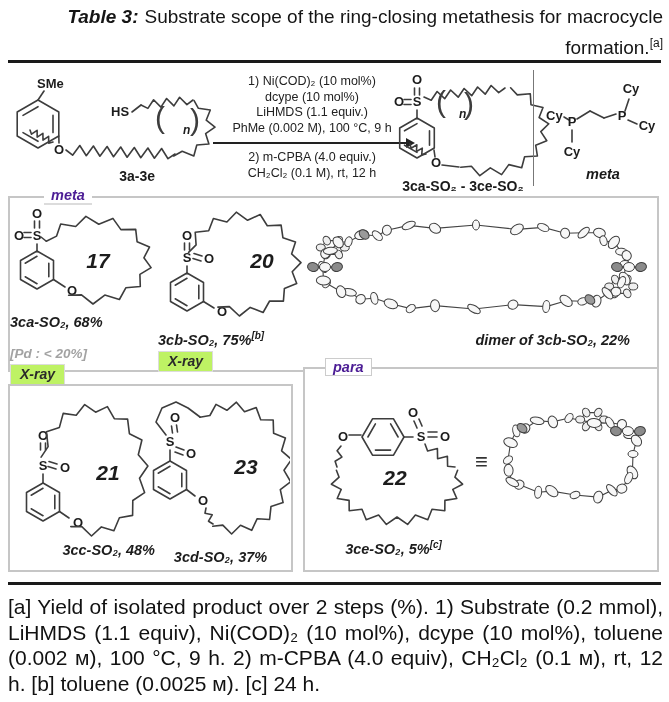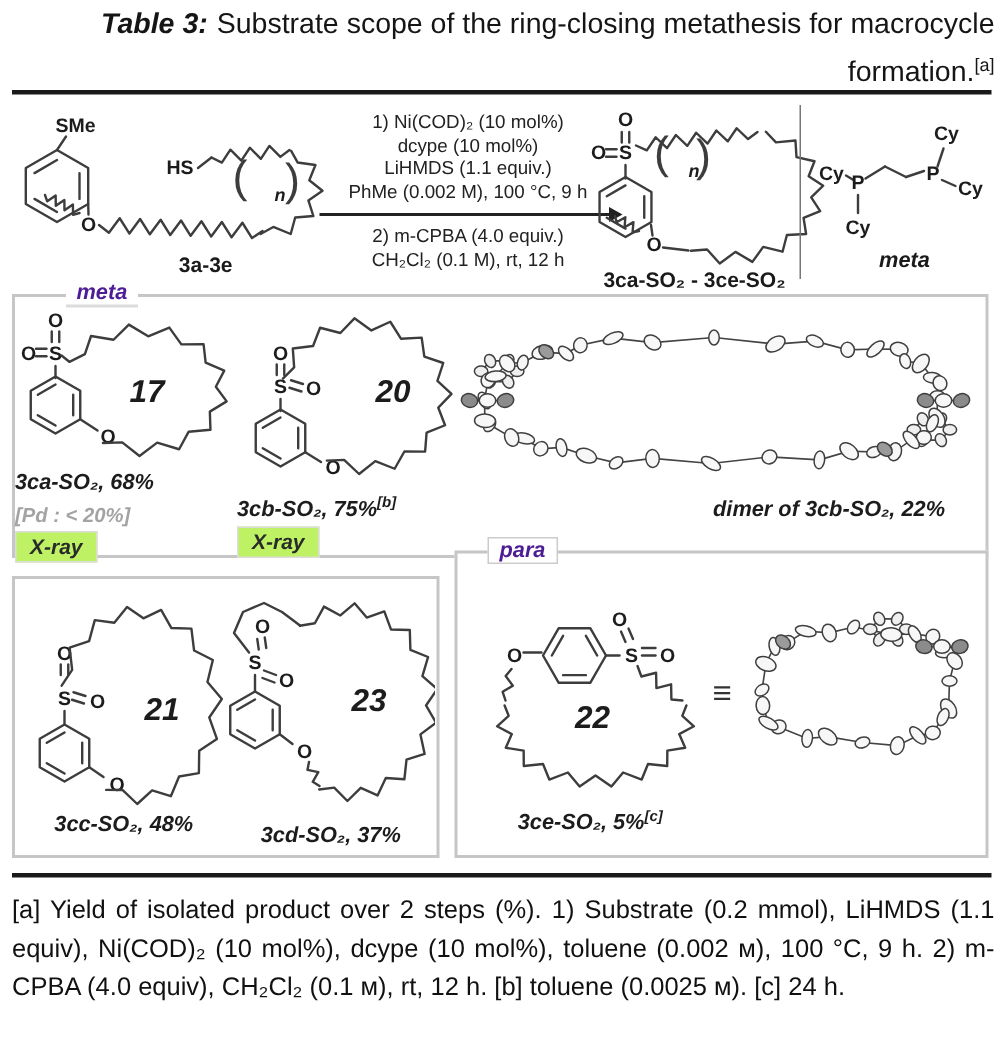--- a/index.html
+++ b/index.html
@@ -30,32 +30,32 @@
   .meta-box{left:8px;top:196px;width:647px;height:172px;}
   .lower-box{left:8px;top:384px;width:281px;height:184px;}
   .para-box{left:303px;top:367px;width:352px;height:201px;}
   .gbox > *{position:absolute;}
   .legend{top:-11px;background:#fff;font-weight:bold;font-style:italic;font-size:14.5px;color:#4c1d95;padding:0 7px;}
   .legend-meta{left:34px;border-bottom:2px solid #dcdcdc;}
   .legend-para{left:20px;border:1px solid #cccccc;}
   .cstack{}
   .cmpd-label{font-weight:bold;font-style:italic;font-size:14.5px;color:#1c1c1c;white-space:nowrap;}
   .cmpd-label sup{font-size:10px;}
-  .pd-note{font-weight:bold;font-style:italic;font-size:13.5px;color:#a3a3a3;margin-top:6px;}
+  .pd-note{font-weight:bold;font-style:italic;font-size:13.5px;color:#a3a3a3;margin-top:16px;}
   .xray{display:inline-block;margin-top:3px;font-weight:bold;font-style:italic;font-size:14px;color:#2a2a2a;
         background:#bef264;border:1px solid #dcdcdc;padding:0 9px;line-height:19px;}
   .equiv{font-size:22px;font-weight:bold;color:#333;}
   
   .struct line,.struct path{stroke:#3d3d3d;stroke-width:1.6;fill:none;stroke-linecap:round;stroke-linejoin:round;}
   .struct text{fill:#1c1c1c;font-size:13px;font-weight:bold;font-family:"Liberation Sans",sans-serif;}
   .struct text.paren{font-weight:normal;font-size:30px;fill:#3d3d3d;}
   .struct text.sub-n{font-style:italic;font-size:12px;}
   .struct text.num{font-size:21px;font-style:italic;}
   
-  .footnote{position:absolute;left:8px;top:594px;width:655px;font-size:17px;line-height:25.5px;
+  .footnote{position:absolute;left:8px;top:594px;width:655px;font-size:21px;line-height:25.5px;
             text-align:justify;color:#111;}
 </style>
 </head>
 <body>
 
 <div class="page">
 
   <div class="title">
     <span class="title-prefix">Table 3:</span><span>Substrate scope of the ring-closing metathesis for macrocycle formation.</span><sup>[a]</sup>
   </div>
@@ -259,21 +259,21 @@
       <line x1="37" y1="73.5" x2="45" y2="76"></line>
         <line x1="36" y1="78.5" x2="44" y2="81"></line>
       <text x="31" y="82" text-anchor="middle">S</text>
       <line x1="31" y1="86" x2="31" y2="95"></line>
       <path d="M31.0 95.0L14.5 104.5L14.5 123.5L31.0 133.0L47.5 123.5L47.5 104.5ZM31.0 100.3L19.2 107.2M19.2 120.8L31.0 127.7M42.8 120.8L42.8 107.2"></path>
       <line x1="47.5" y1="123.5" x2="57" y2="130"></line>
       <text x="66" y="139" text-anchor="middle">O</text>
       <path d="M29.1 69.1L36.1 58.6L34.4 43.7L47.4 39.4L51.2 25.4L64.2 27.2L72.7 16.6L83.6 24.2L95.4 18.6L102.3 30.7L115.6 31.1L117.4 45.7L129.9 52.0L126.3 66.7L135.9 78.0L127.5 90.3L132.6 104.6L120.8 112.5L120.6 127.4L107.4 129.7L101.9 142.8L89.4 138.9L79.5 148.0L69.8 138.7L58.8 138.6"></path>
       <text class="num" x="96" y="92" text-anchor="middle">21</text>
     </svg>
-    <div class="cmpd-label" style="left:0;top:156px;width:145px;text-align:center">3cc-SO₂, 48%</div>
+    <div class="cmpd-label" style="left:0;top:156px;width:145px;text-align:right">3cc-SO₂, 48%</div>
 
     <svg class="struct" style="left:138px;top:2px" width="142" height="158" viewBox="0 0 142 158">
       <text x="27" y="34" text-anchor="middle">O</text>
       <line x1="23.5" y1="38" x2="24.5" y2="45"></line>
         <line x1="28.5" y1="37" x2="29.5" y2="44"></line>
       <text x="43" y="70" text-anchor="middle">O</text>
       <line x1="28" y1="59" x2="36" y2="62"></line>
         <line x1="27" y1="64" x2="35" y2="67"></line>
       <text x="22" y="58" text-anchor="middle">S</text>
       <line x1="22" y1="62" x2="22" y2="73"></line>

